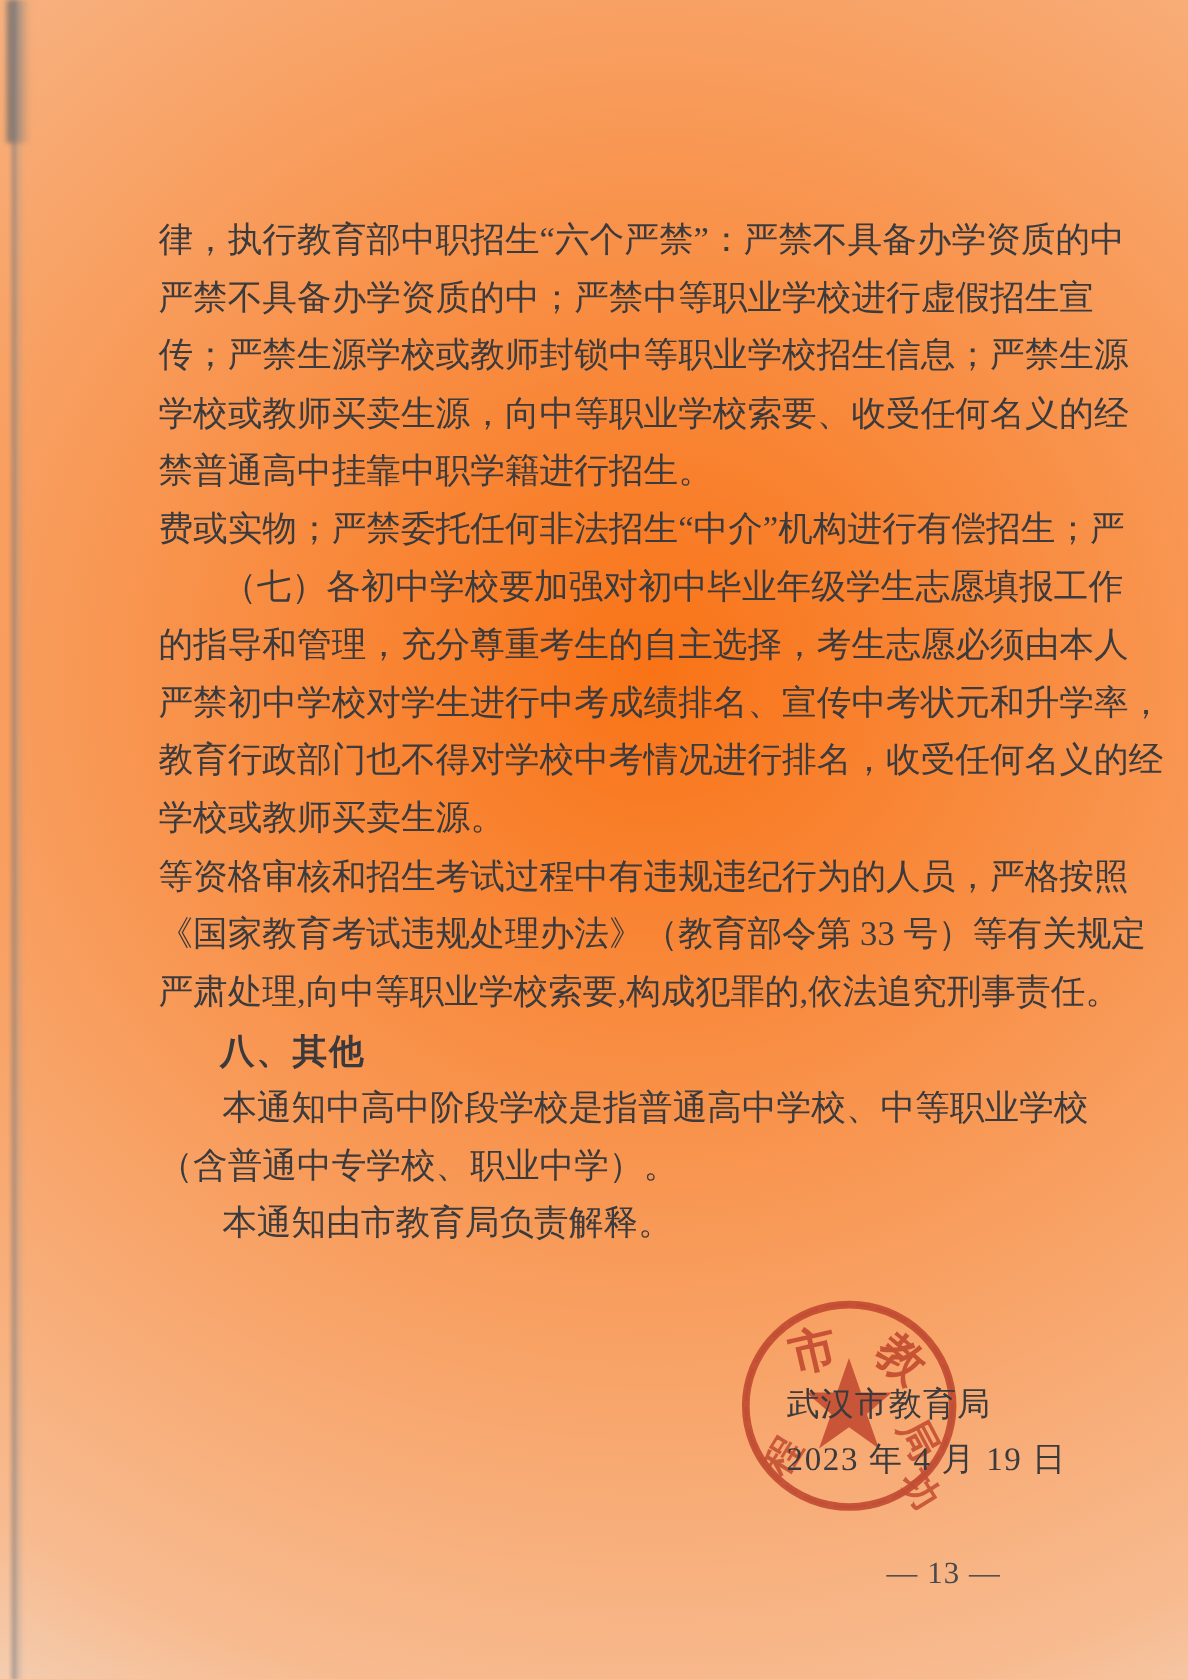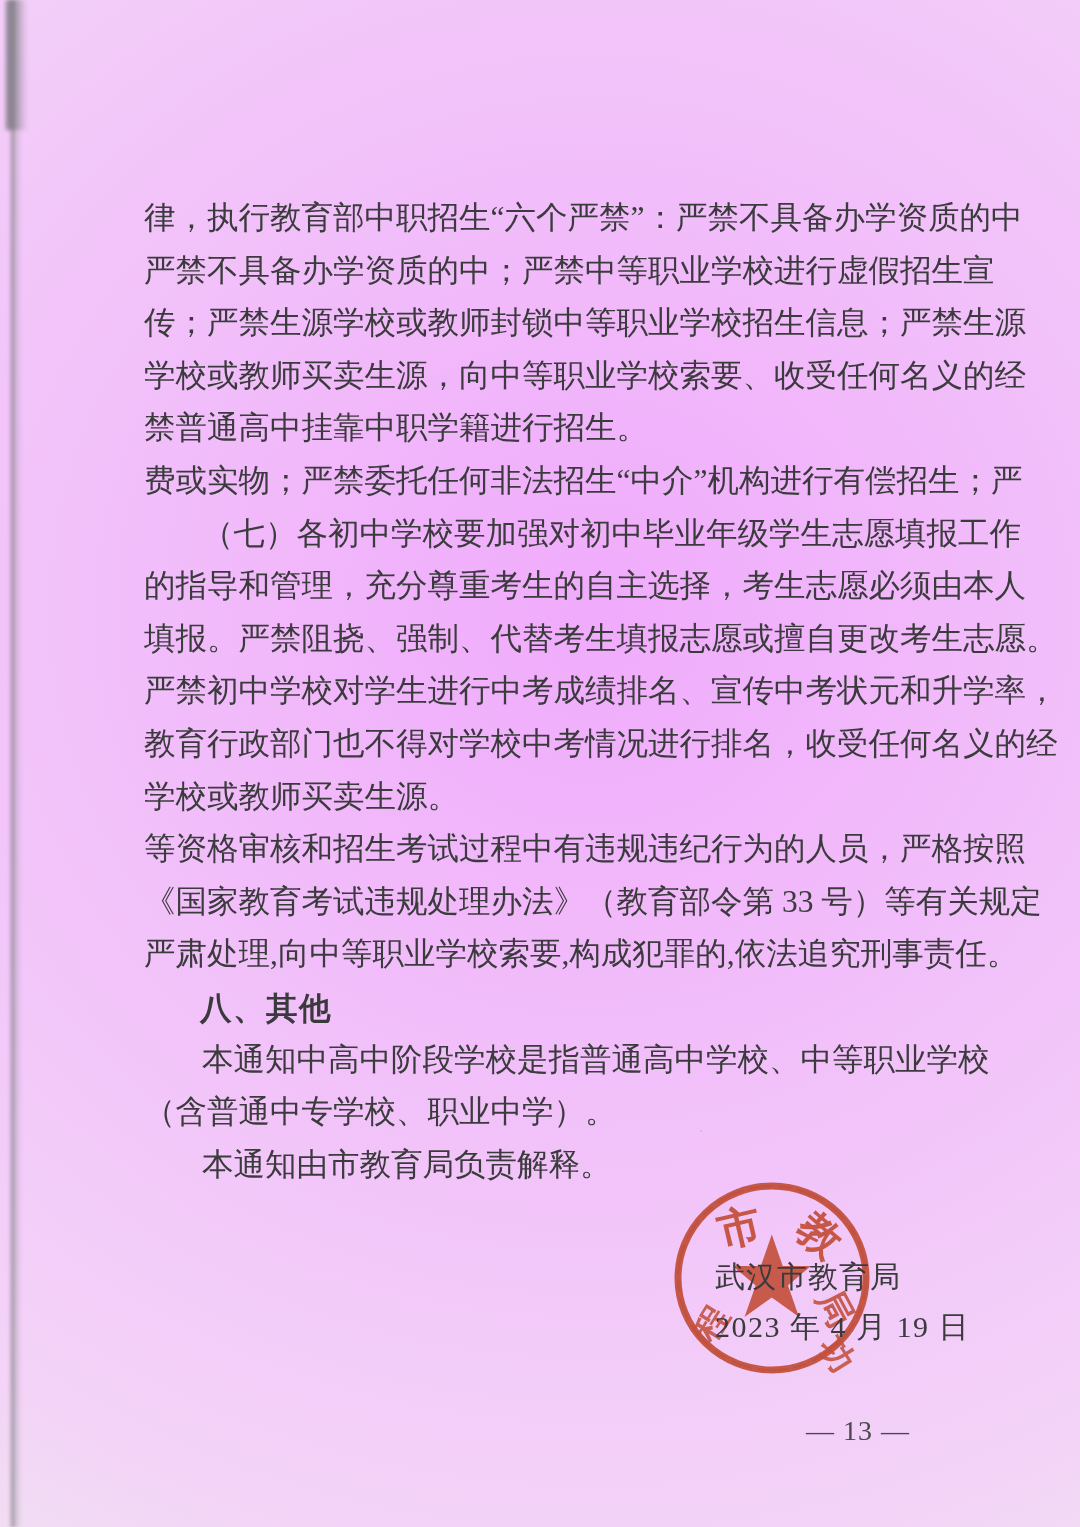--- a/index.html
+++ b/index.html
@@ -6,21 +6,21 @@
   html, body {
     margin: 0;
     padding: 0;
     background: #ffffff;
   }
 
   .page {
     position: relative;
     width: 1080px;
     height: 1527px;
-    background: #f0abfc;
+    background: #f97316;
     overflow: hidden;
     font-family: "Liberation Serif", "DejaVu Serif", serif;
     color: #3a3a3c;
     -webkit-font-smoothing: antialiased;
   }
 
   
   .paper-tint {
     position: absolute;
     inset: 0;
@@ -156,21 +156,20 @@
 
     <div class="line tight">律，执行教育部中职招生“六个严禁”：严禁不具备办学资质的中</div>
     <div class="line tight">严禁不具备办学资质的中；严禁中等职业学校进行虚假招生宣</div>
     <div class="line tight">传；严禁生源学校或教师封锁中等职业学校招生信息；严禁生源</div>
     <div class="line tight">学校或教师买卖生源，向中等职业学校索要、收受任何名义的经</div>
     <div class="line tight">禁普通高中挂靠中职学籍进行招生。</div>
     <div class="line tight">费或实物；严禁委托任何非法招生“中介”机构进行有偿招生；严</div>
 
     <div class="line indent tight">（七）各初中学校要加强对初中毕业年级学生志愿填报工作</div>
     <div class="line tight">的指导和管理，充分尊重考生的自主选择，考生志愿必须由本人</div>
-    <div class="line tight">填报。严禁阻挠、强制、代替考生填报志愿或擅自更改考生志愿。</div>
     <div class="line tight">严禁初中学校对学生进行中考成绩排名、宣传中考状元和升学率，</div>
     <div class="line tight">教育行政部门也不得对学校中考情况进行排名，收受任何名义的经</div>
     <div class="line tight">学校或教师买卖生源。</div>
 
     <div class="line tight">等资格审核和招生考试过程中有违规违纪行为的人员，严格按照</div>
     <div class="line tight">《国家教育考试违规处理办法》（教育部令第 33 号）等有关规定</div>
     <div class="line tight">严肃处理,向中等职业学校索要,构成犯罪的,依法追究刑事责任。</div>
 
     <div class="heading">八、其他</div>
 

